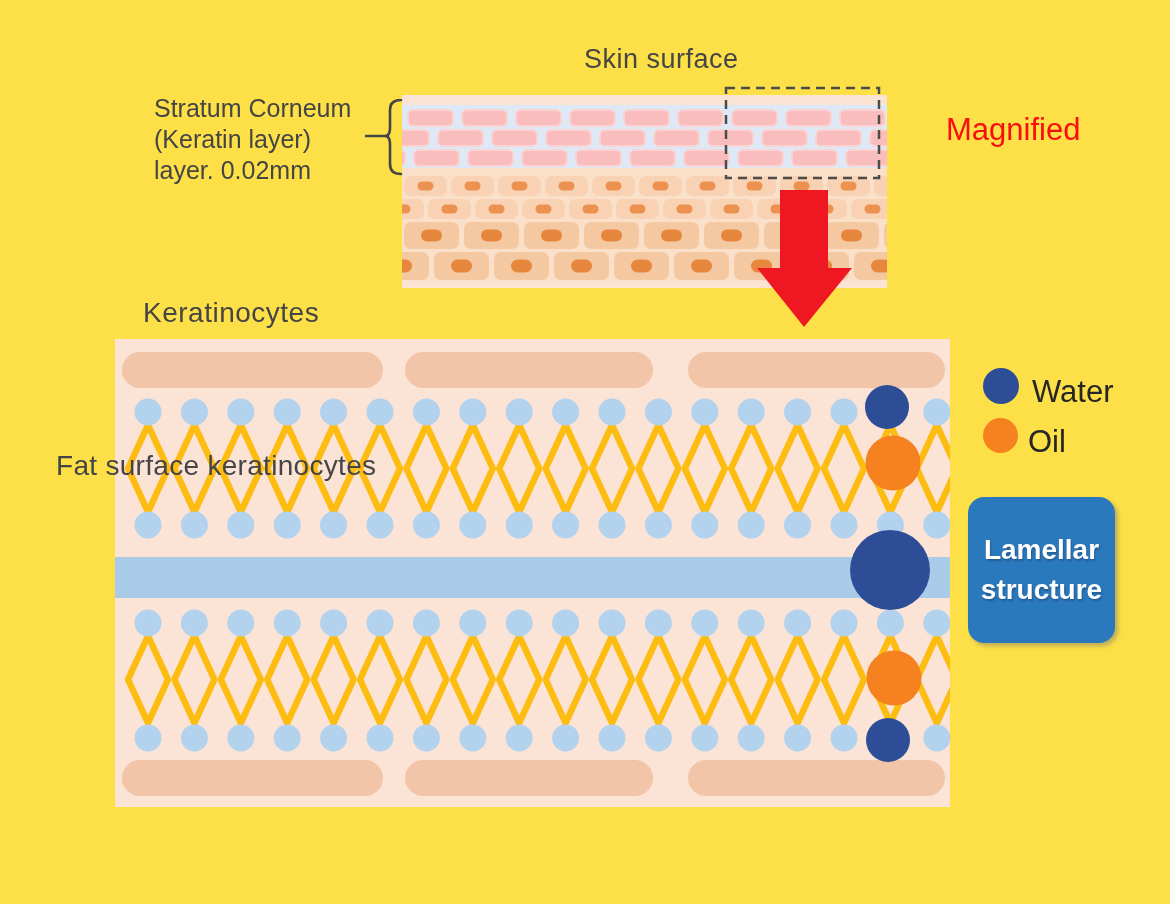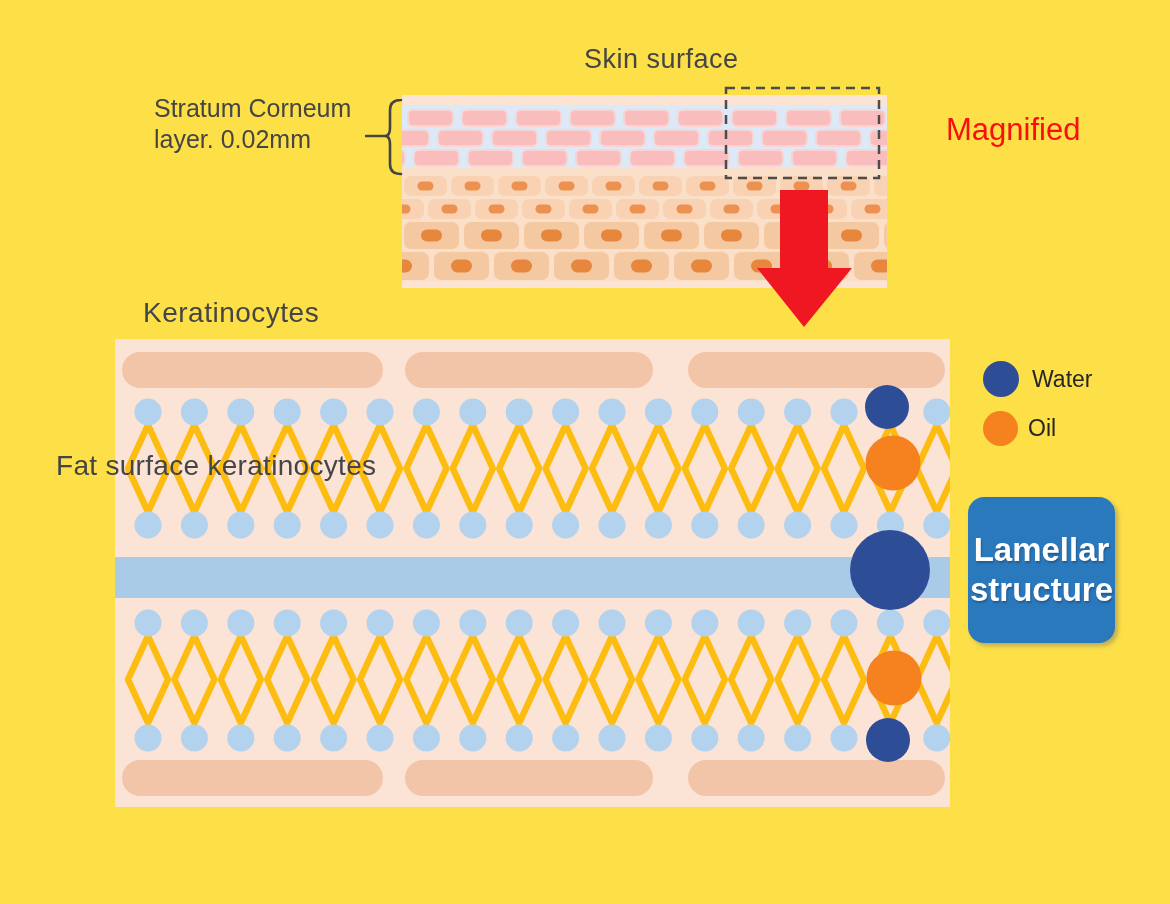--- a/index.html
+++ b/index.html
@@ -14,36 +14,37 @@
   #dashed-box-svg{left:724px;top:86px;z-index:3;}
   #magnified-label{left:946px;top:112px;font-size:31px;color:#f90d0d;z-index:5;}
   #arrow-svg{left:755px;top:188px;z-index:4;}
   #keratinocytes-label{left:143px;top:297px;font-size:28px;letter-spacing:0.5px;z-index:5;}
   #lamellar-svg{left:115px;top:339px;z-index:1;}
   #fat-label{left:56px;top:450px;font-size:28px;letter-spacing:0.3px;z-index:2;}
   .legend-row{display:flex;align-items:center;gap:13px;z-index:5;}
   #legend-water{left:983px;top:361px;}
   #legend-oil{left:983px;top:411px;gap:10px;}
   .legend-swatch{border-radius:50%;flex:0 0 auto;}
-  .legend-text{font-size:23px;color:#262626;}
+  .legend-text{font-size:31px;color:#262626;margin-top:13px;}
   #lamellar-badge{left:968px;top:497px;width:147px;height:146px;border-radius:16px;
     display:flex;flex-direction:column;align-items:center;justify-content:center;
     box-shadow:3px 3px 4px rgba(110,110,110,0.45);z-index:5;}
-  #lamellar-badge .badge-line{color:#fff;font-weight:bold;font-size:33px;line-height:40px;
+  #lamellar-badge .badge-line{color:#fff;font-weight:bold;font-size:28px;line-height:40px;
     text-shadow:1px 2px 2px rgba(25,55,90,0.45);}
 </style>
 </head>
 <body>
 
 <div id="canvas">
 
   <div id="skin-surface-label" class="abs lbl">Skin surface</div>
 
   <div id="stratum-label" class="abs lbl">
     <div>Stratum Corneum</div>
+    <div>(Keratin layer)</div>
     <div>layer. 0.02mm</div>
   </div>
 
   <svg id="brace-svg" class="abs" width="40" height="78">
     <path d="M1,37 H20 M36,1 Q25,1 25,11 L25,29 Q25,37 20,37 Q25,37 25,45 L25,65 Q25,75 36,75" fill="none" stroke="#454545" stroke-width="2.6" stroke-linecap="round" stroke-linejoin="round"></path>
   </svg>
 
   <svg id="skin-svg" class="abs" width="485" height="193">
       <rect x="0" y="0" width="485" height="10" fill="#fce4d4"></rect>
       <rect x="0" y="10" width="485" height="63" fill="#dde9f6"></rect>

